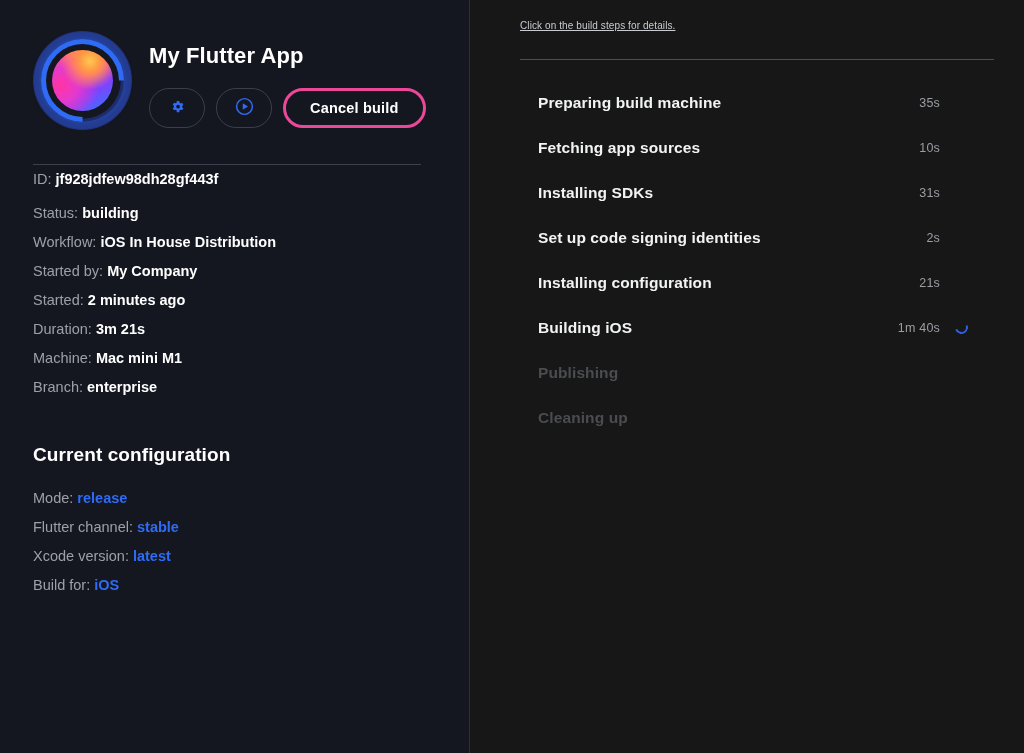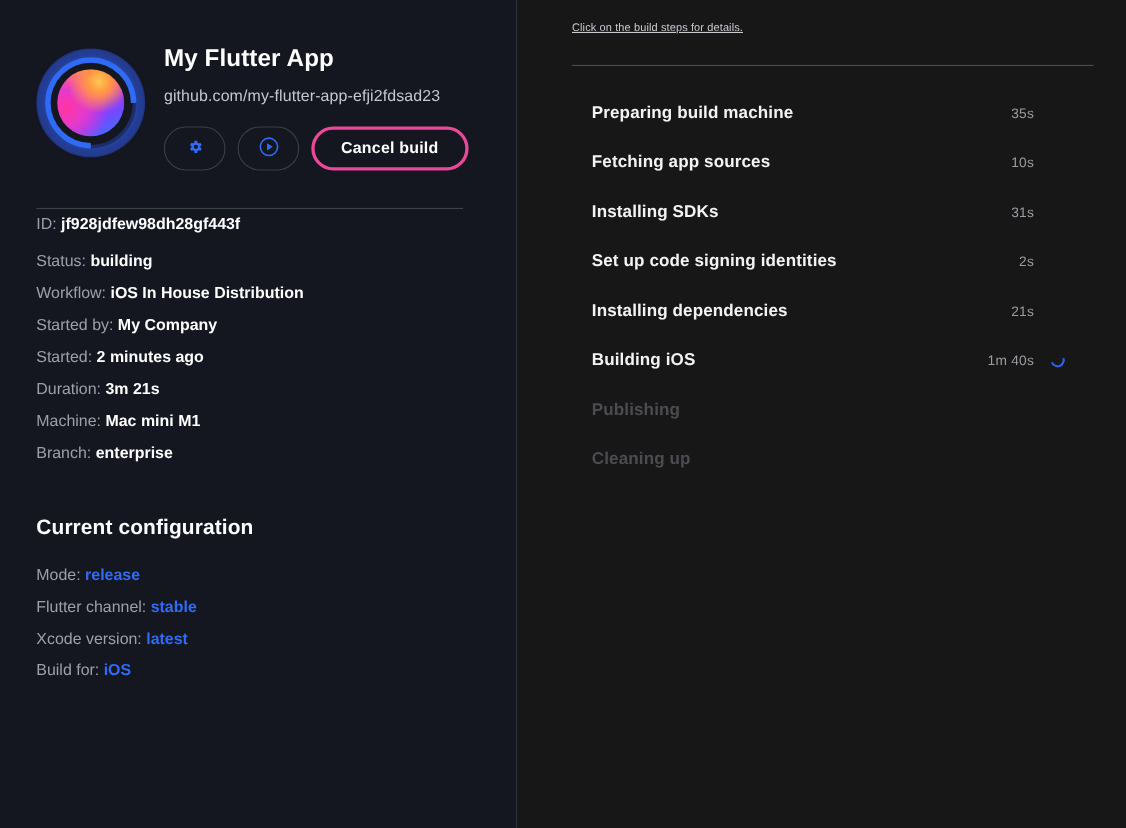--- a/index.html
+++ b/index.html
@@ -255,21 +255,20 @@
     <div class="app-header">
 
       <div class="app-logo">
         <div class="logo-ring"></div>
         <div class="logo-arc"></div>
         <div class="logo-core"></div>
       </div>
 
       <div class="app-meta">
         <div class="app-title">My Flutter App</div>
-        <div class="app-repo">github.com/my-flutter-app-efji2fdsad23</div>
 
         <div class="action-row">
 
           <button class="icon-btn">
             <span>
               <svg width="15" height="15" viewBox="0 0 24 24" fill="#2f6bf5" aria-hidden="true">
                 <path d="M19.4 13a7.6 7.6 0 0 0 0-2l2-1.6-2-3.4-2.4 1a7.5 7.5 0 0 0-1.7-1L14.9 3h-4l-.4 2.9a7.5 7.5 0 0 0-1.7 1l-2.4-1-2 3.4L6.4 11a7.6 7.6 0 0 0 0 2l-2 1.6 2 3.4 2.4-1c.5.4 1.1.8 1.7 1l.4 3h4l.4-3c.6-.2 1.2-.6 1.7-1l2.4 1 2-3.4-2-1.6zM12.9 15a3 3 0 1 1 0-6 3 3 0 0 1 0 6z"></path>
               </svg>
             </span>
           </button>
@@ -374,21 +373,21 @@
         <span class="spinner-cell"></span>
       </div>
 
       <div class="step-row">
         <span class="step-label">Set up code signing identities</span>
         <span class="step-duration">2s</span>
         <span class="spinner-cell"></span>
       </div>
 
       <div class="step-row">
-        <span class="step-label">Installing dependencies</span>
+        <span class="step-label">Installing configuration</span>
         <span class="step-duration">21s</span>
         <span class="spinner-cell"></span>
       </div>
 
       <div class="step-row">
         <span class="step-label">Building iOS</span>
         <span class="step-duration">1m 40s</span>
         <span class="spinner-cell">
           <span class="spinner"></span>
         </span>

